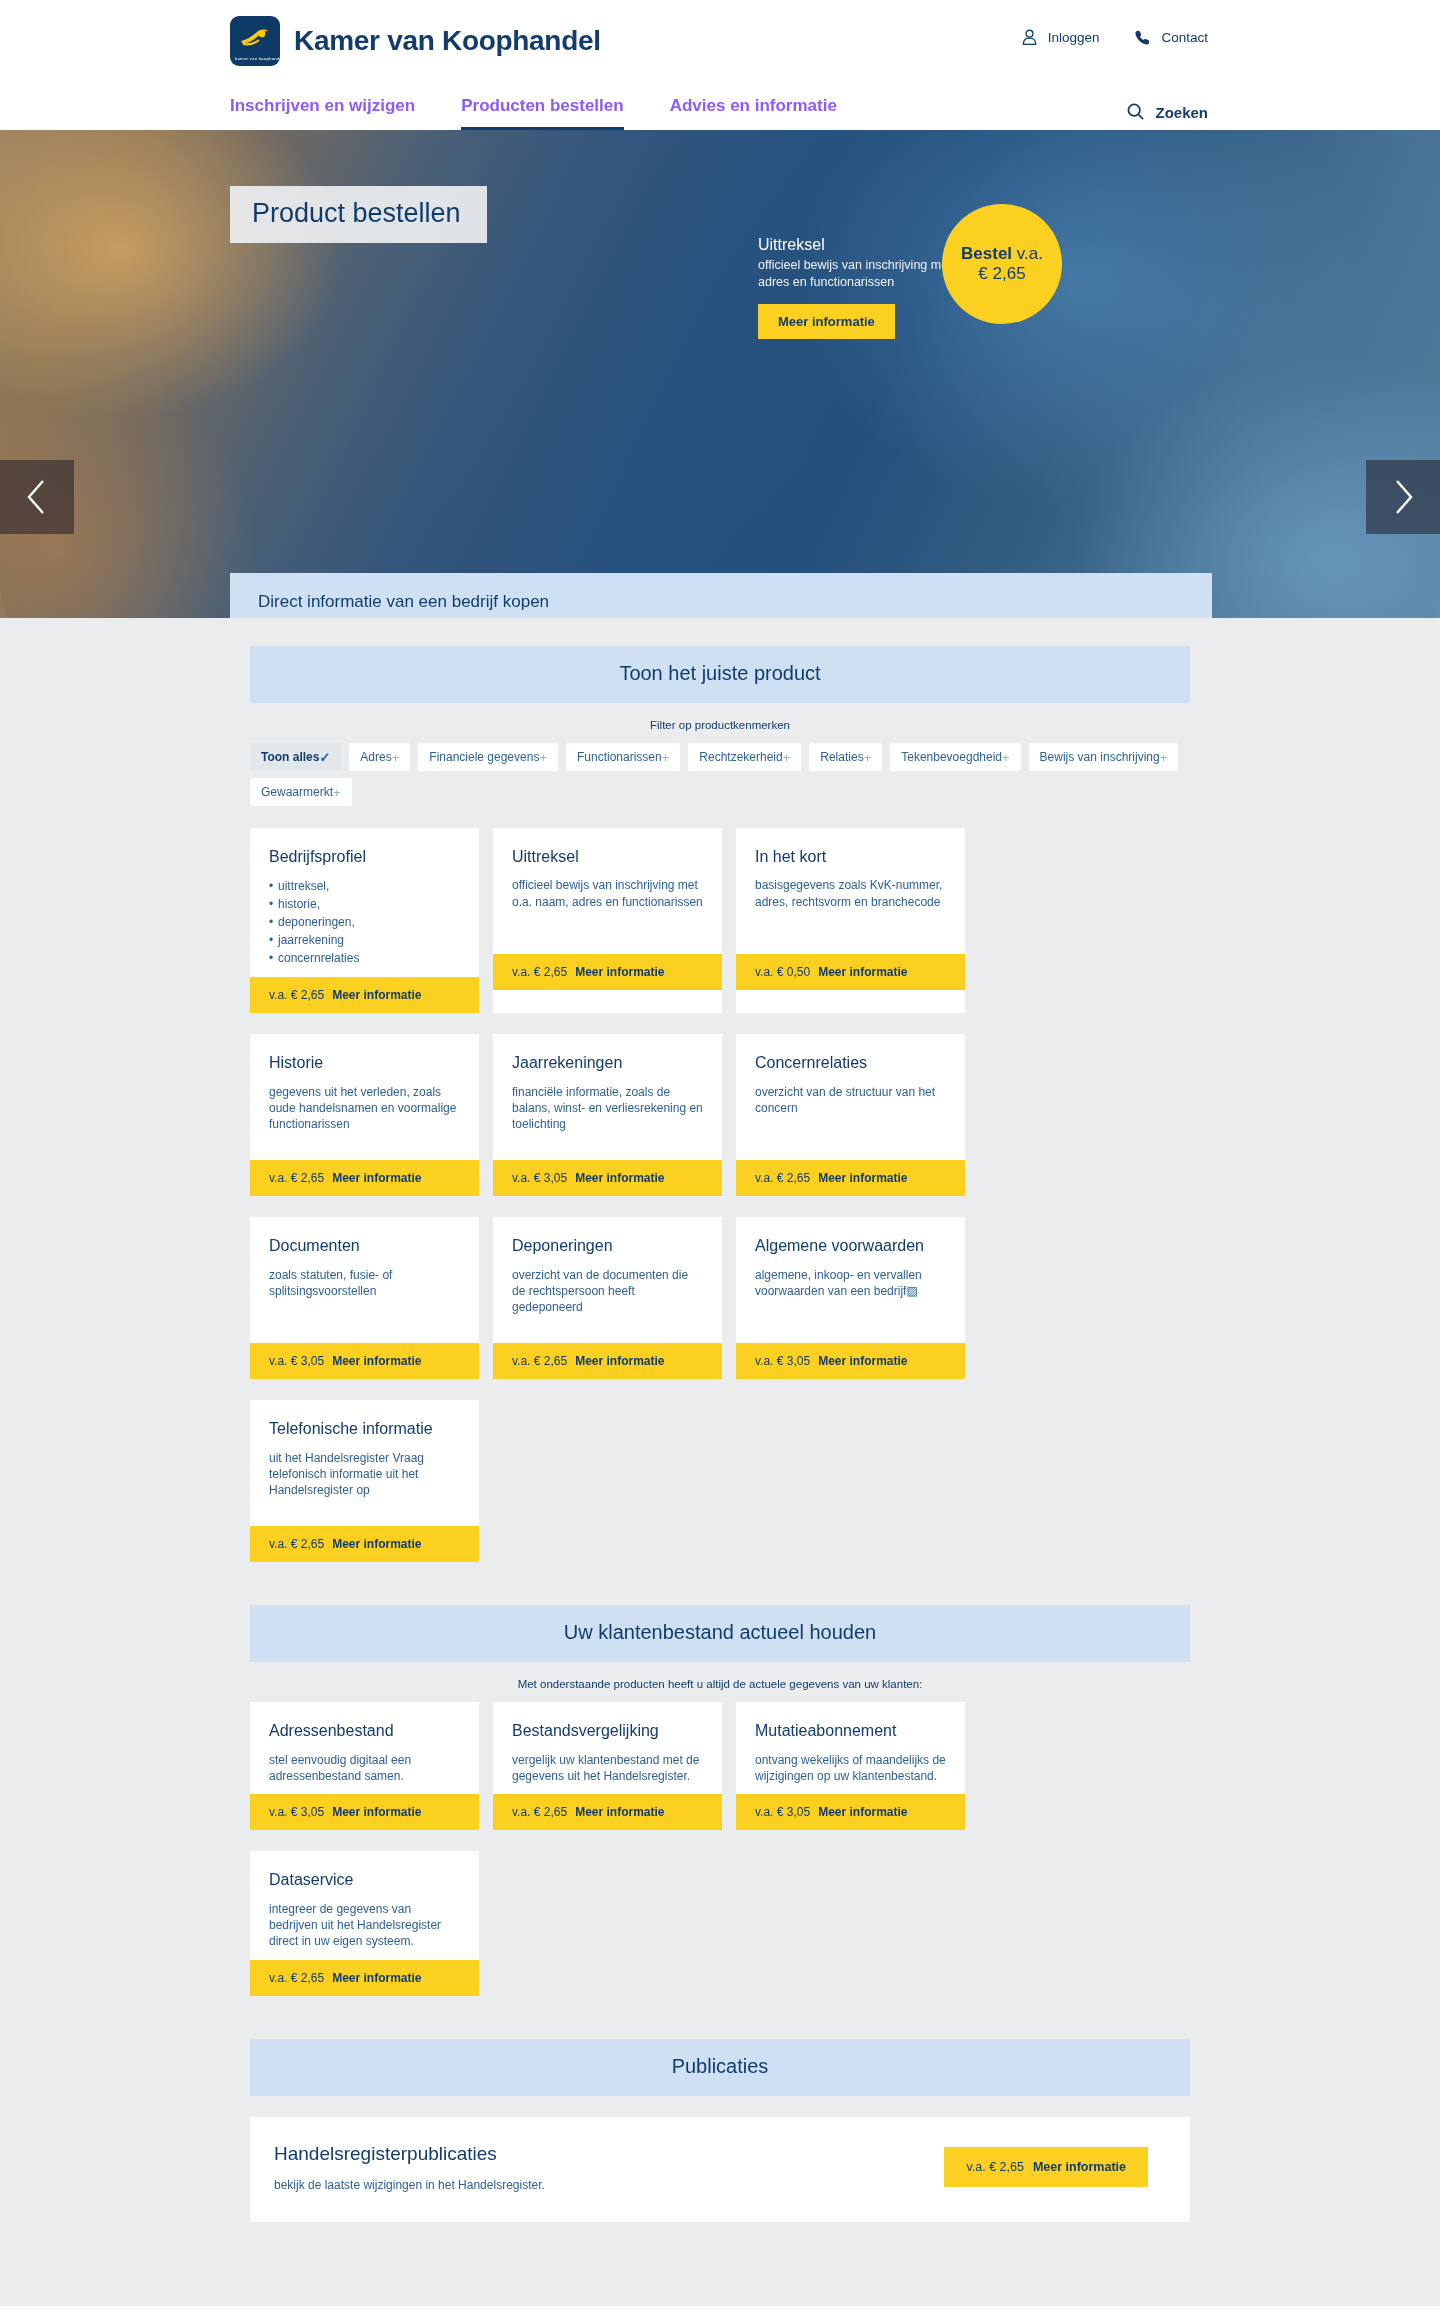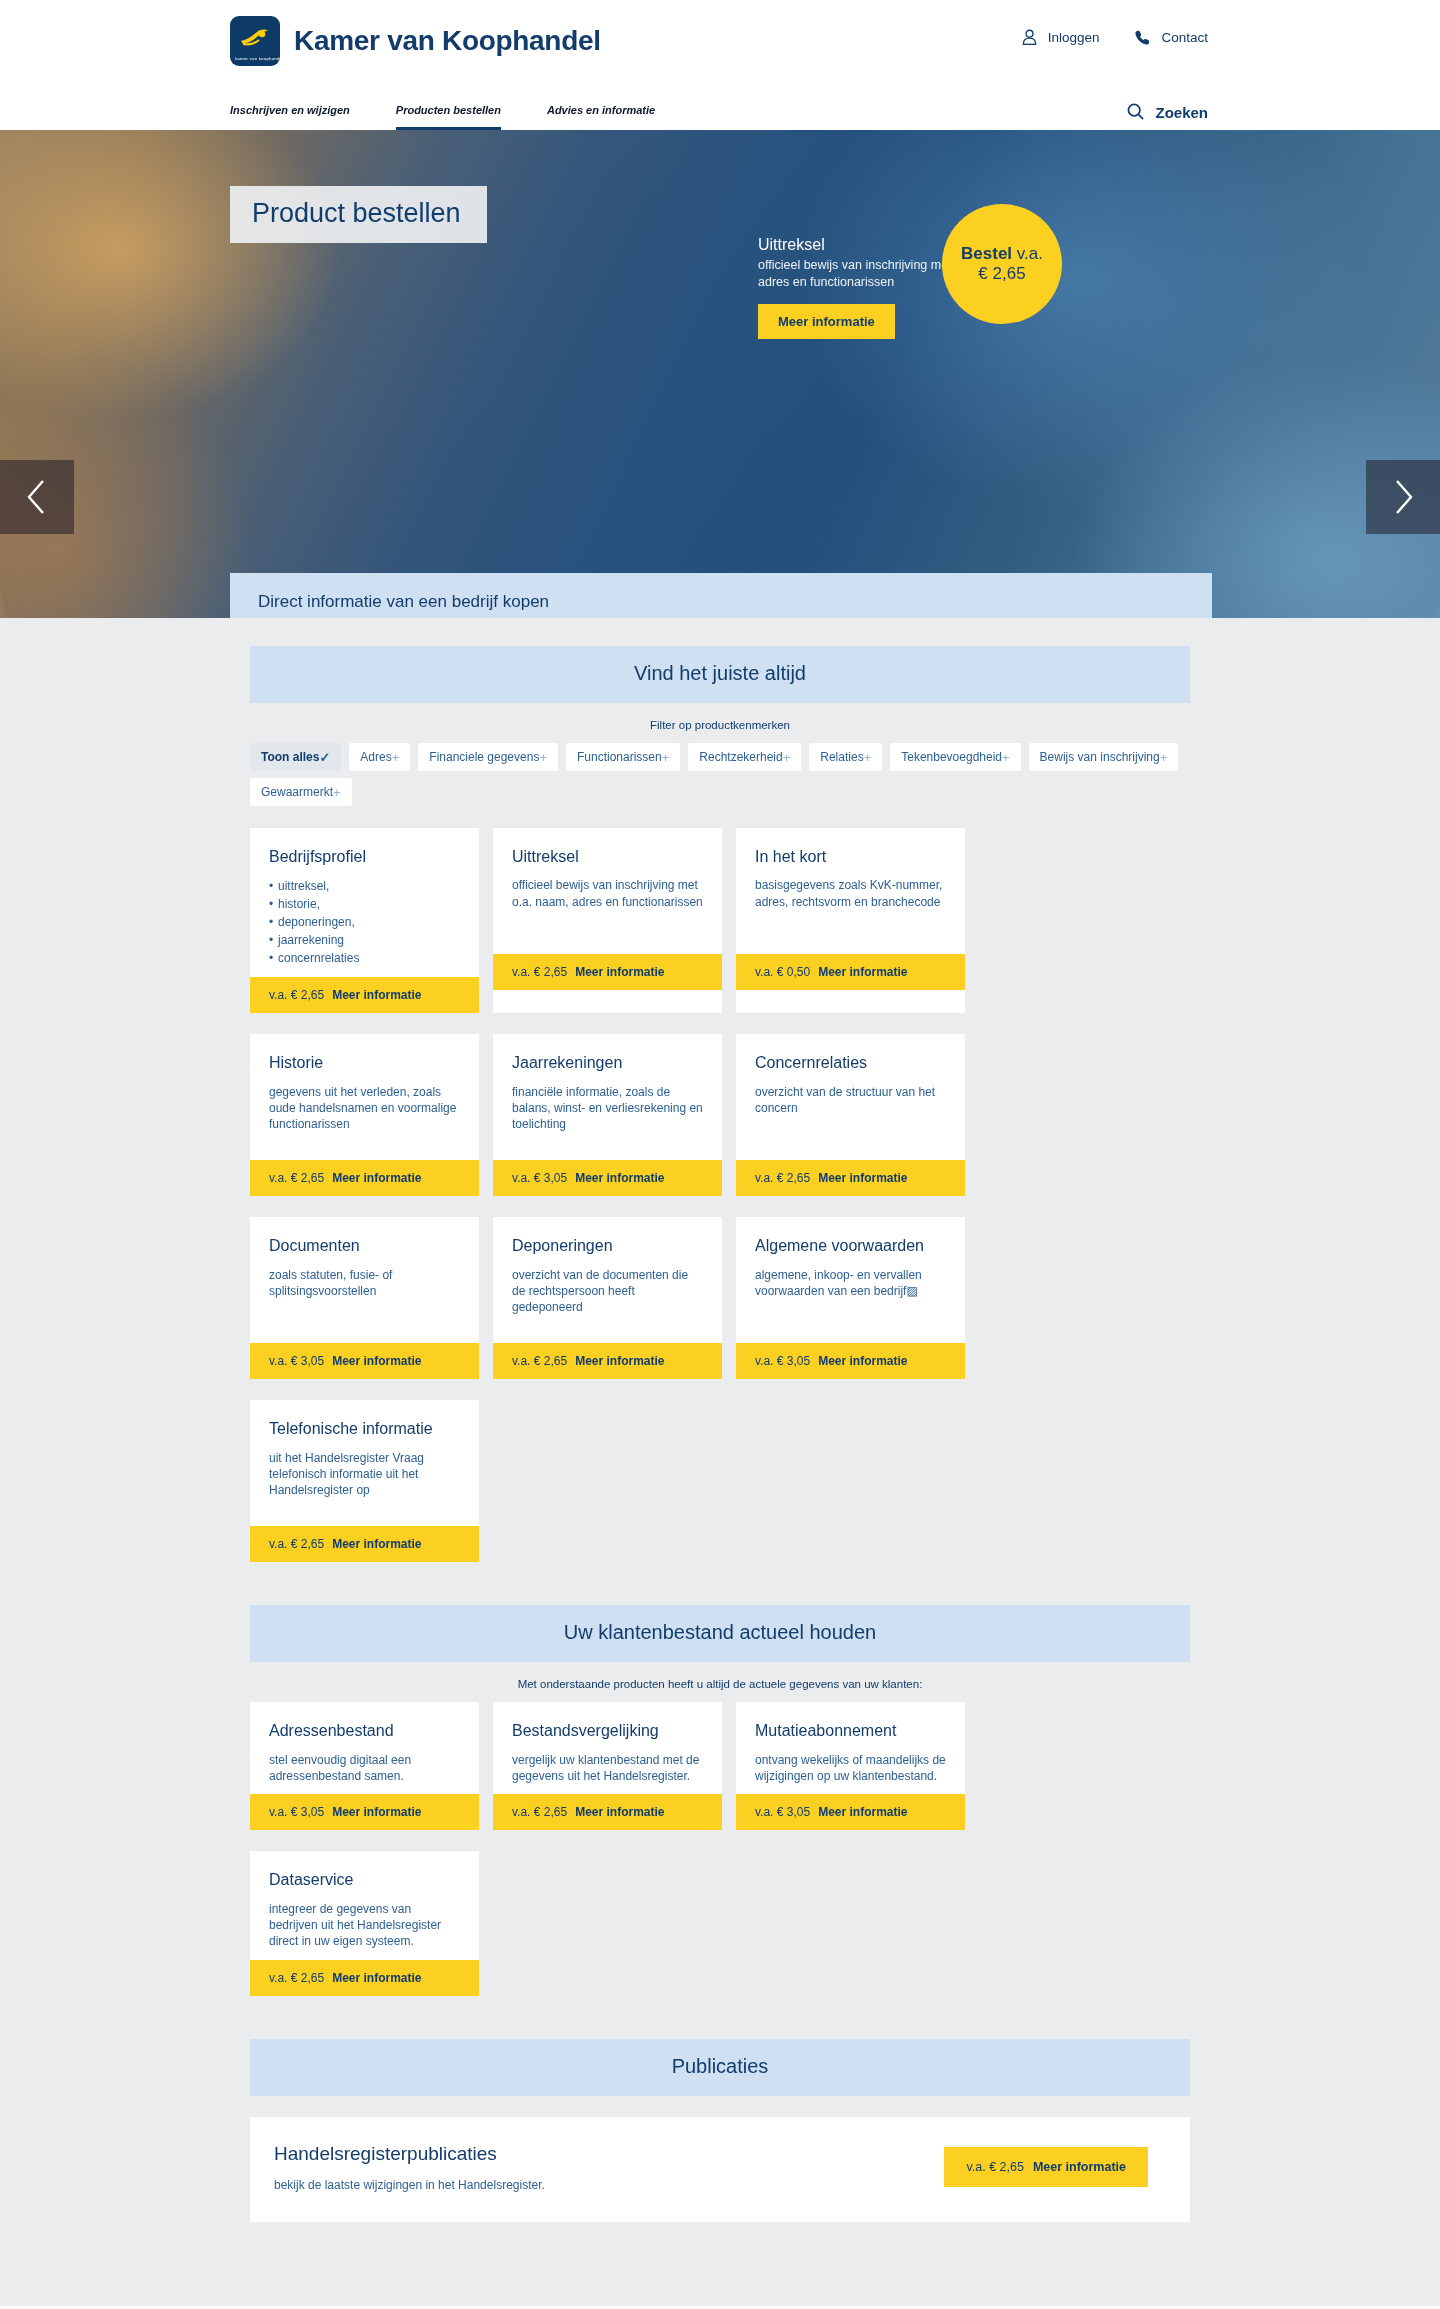--- a/index.html
+++ b/index.html
@@ -39,22 +39,22 @@
 
   .util { position: absolute; right: 2px; top: 28px; display: flex; align-items: flex-start; gap: 34px; }
   .util-item { display: flex; align-items: center; gap: 9px; cursor: pointer; }
   .util-item .lbl { font-size: 13.5px; color: #123c6c; }
 
   .navbar {
     position: absolute; left: 0; right: 0; bottom: 0; height: 48px;
   }
   .nav-inner { width: 980px; margin: 0 auto; display: flex; align-items: flex-end; height: 48px; position: relative; }
   .nav-item {
-    font-size: 11px; font-weight: bold; color: #0f172a; padding: 0 0 11px 0;
-    margin-right: 46px; cursor: pointer; border-bottom: 3px solid transparent; font-style: italic;
+    font-size: 17px; font-weight: bold; color: #8b5cf6; padding: 0 0 11px 0;
+    margin-right: 46px; cursor: pointer; border-bottom: 3px solid transparent;
   }
   .nav-item.active { border-bottom-color: #123c6c; }
   .nav-search {
     position: absolute; right: 2px; bottom: 9px; display: flex; align-items: flex-end; gap: 10px; cursor: pointer;
   }
   .nav-search .lbl { font-size: 15px; font-weight: bold; color: #123c6c; }
 
   
   .hero {
     position: relative; height: 488px; overflow: hidden;
@@ -272,21 +272,21 @@
 
     <div class="searchcard">
       <div class="searchcard-h">Direct informatie van een bedrijf kopen</div>
 
     </div>
   </div>
 
   <div class="main">
     <div class="wrap">
 
-      <div class="section-bar">Vind het juiste altijd</div>
+      <div class="section-bar">Toon het juiste product</div>
       <div class="sub-note">Filter op productkenmerken</div>
 
       <div class="filters">
         <div class="chip active">
           <span>Toon alles</span>
           <span class="mark">✓</span>
         </div>
         <div class="chip">
           <span>Adres</span>
           <span class="mark">+</span>

